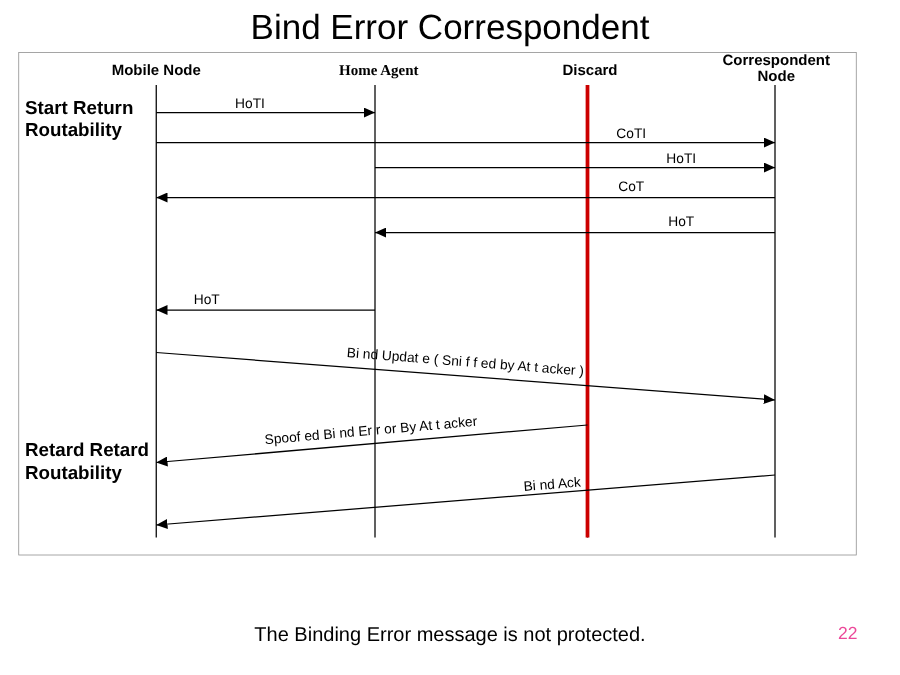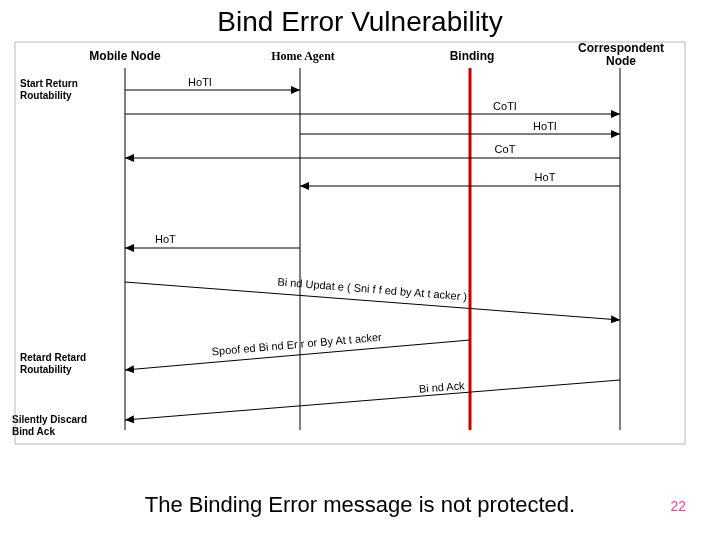--- a/index.html
+++ b/index.html
@@ -31,68 +31,66 @@
   .actor-label {
     position: absolute;
     font-size: 12px;
     font-weight: 700;
     color: #000;
     text-align: center;
     line-height: 1.1;
   }
   .side-label {
     position: absolute;
-    font-size: 10px;
+    font-size: 15px;
     font-weight: 700;
     color: #000;
     text-align: left;
     line-height: 1.2;
   }
   .caption {
     position: absolute;
     bottom: 22px;
     left: 0;
     width: 720px;
     text-align: center;
     font-family: "Comic Sans MS", "Comic Sans", cursive, sans-serif;
-    font-size: 22px;
+    font-size: 16px;
     color: #000;
   }
   .page-num {
     position: absolute;
     right: 34px;
     bottom: 26px;
     font-size: 14px;
     color: #ec4899;
   }
   .msg-label {
     font-family: Arial, sans-serif;
     font-size: 11px;
     fill: #000;
   }
 </style>
 </head>
 <body>
 
 <div class="slide">
 
-  <div class="title">Bind Error Vulnerability</div>
+  <div class="title">Bind Error Correspondent</div>
 
   <div class="actor-label" style="left:80px; top:50px; width:90px;">Mobile Node</div>
   <div class="actor-label" style="left:258px; top:50px; width:90px;font-family:Liberation Serif, serif;">Home Agent</div>
-  <div class="actor-label" style="left:432px; top:50px; width:80px;">Binding</div>
+  <div class="actor-label" style="left:432px; top:50px; width:80px;">Discard</div>
   <div class="actor-label" style="left:566px; top:42px; width:110px; white-space:pre-line;text-align:center;">Correspondent
 Node</div>
 
   <div class="side-label" style="left:20px; top:78px; white-space:pre-line;">Start Return
 Routability</div>
   <div class="side-label" style="left:20px; top:352px; white-space:pre-line;">Retard Retard
 Routability</div>
-  <div class="side-label" style="left:12px; top:414px; white-space:pre-line;">Silently Discard
-Bind Ack</div>
 
   <svg width="720" height="540" style="position:absolute;left:0;top:0;">
     <defs>
       <marker id="ah" markerWidth="10" markerHeight="8" refX="9" refY="4" orient="auto" markerUnits="userSpaceOnUse">
         <path d="M0,0 L9,4 L0,8 Z" fill="#000"></path>
       </marker>
     </defs>
 
     <line x1="125" y1="68" x2="125" y2="430" stroke="#000" stroke-width="1"></line>
     <line x1="300" y1="68" x2="300" y2="430" stroke="#000" stroke-width="1"></line>

